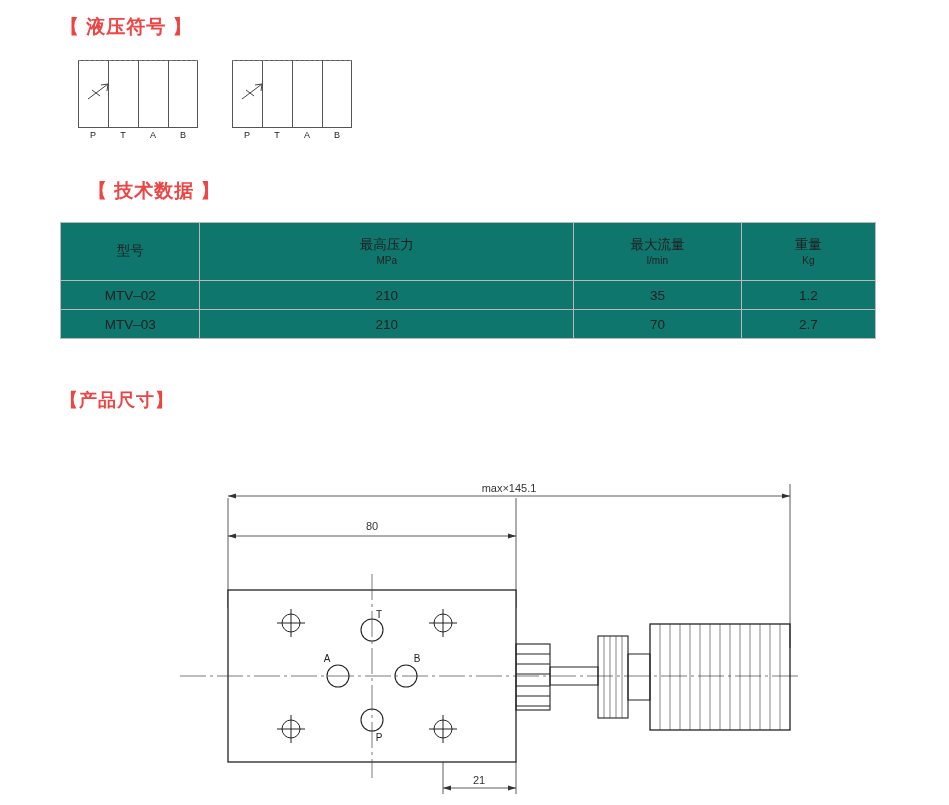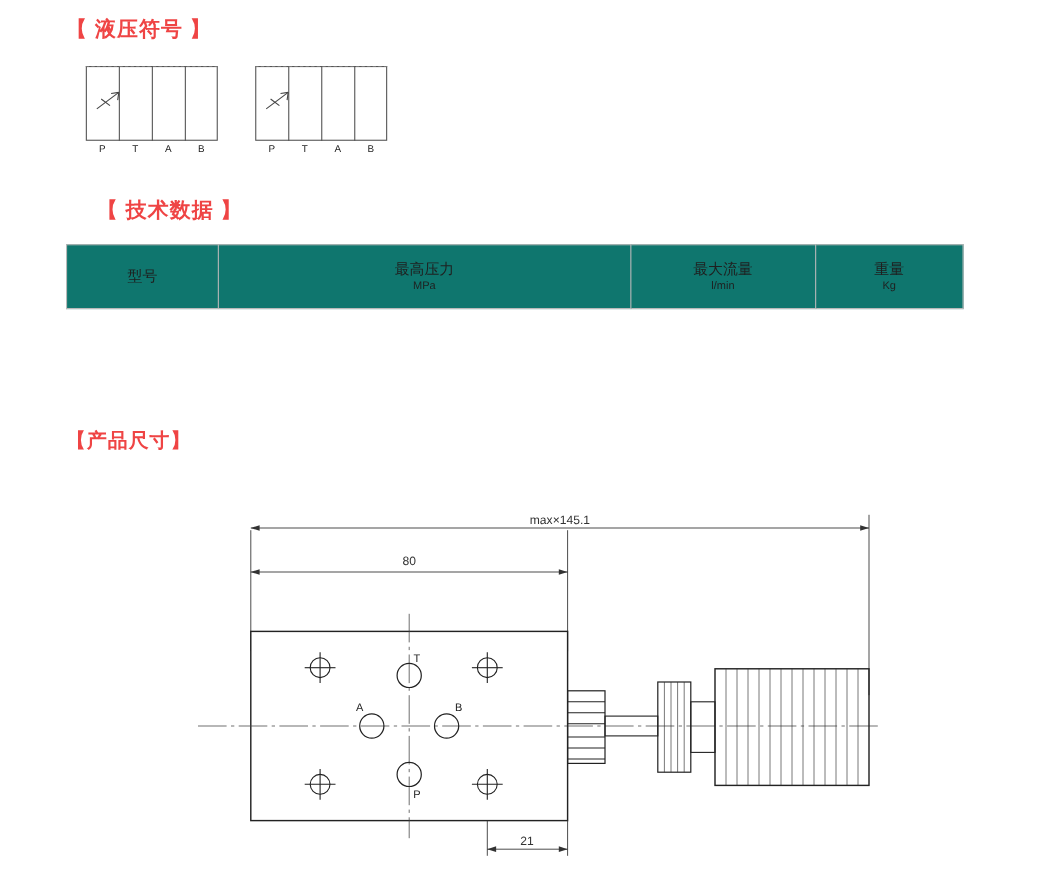--- a/index.html
+++ b/index.html
@@ -108,21 +108,21 @@
   .col-model { width: 148px; }
   .col-press { width: 404px; }
   .col-flow  { width: 180px; }
   .col-weight{ width: 144px; }
   .hdr-sub { font-size: 10px; }
 
   
   #drawing {
     position: absolute;
     left: 0;
-    top: 432px;
+    top: 448px;
     width: 949px;
     height: 353px;
   }
   #drawing svg { display: block; }
 
   .dimtext {
     font-family: "Liberation Sans", sans-serif;
     font-size: 11px;
     fill: #333;
   }
@@ -193,20 +193,32 @@
         <div>最大流量</div>
         <div class="hdr-sub">l/min</div>
       </th>
       <th class="col-weight">
         <div>重量</div>
         <div class="hdr-sub">Kg</div>
       </th>
     </tr>
   </thead>
   <tbody>
+    <tr>
+      <td>MTV–02</td>
+      <td>210</td>
+      <td>35</td>
+      <td>1.2</td>
+    </tr>
+    <tr>
+      <td>MTV–03</td>
+      <td>210</td>
+      <td>70</td>
+      <td>2.7</td>
+    </tr>
   </tbody>
 </table>
 
 <div class="section-heading" id="heading-dim">【产品尺寸】</div>
 
 <div id="drawing">
   <svg width="949" height="353" viewBox="0 0 949 353">
     <g stroke="#222" fill="none" stroke-width="1">
 
       <line x1="228" y1="50" x2="228" y2="160" stroke="#333" stroke-width="0.8"></line>

